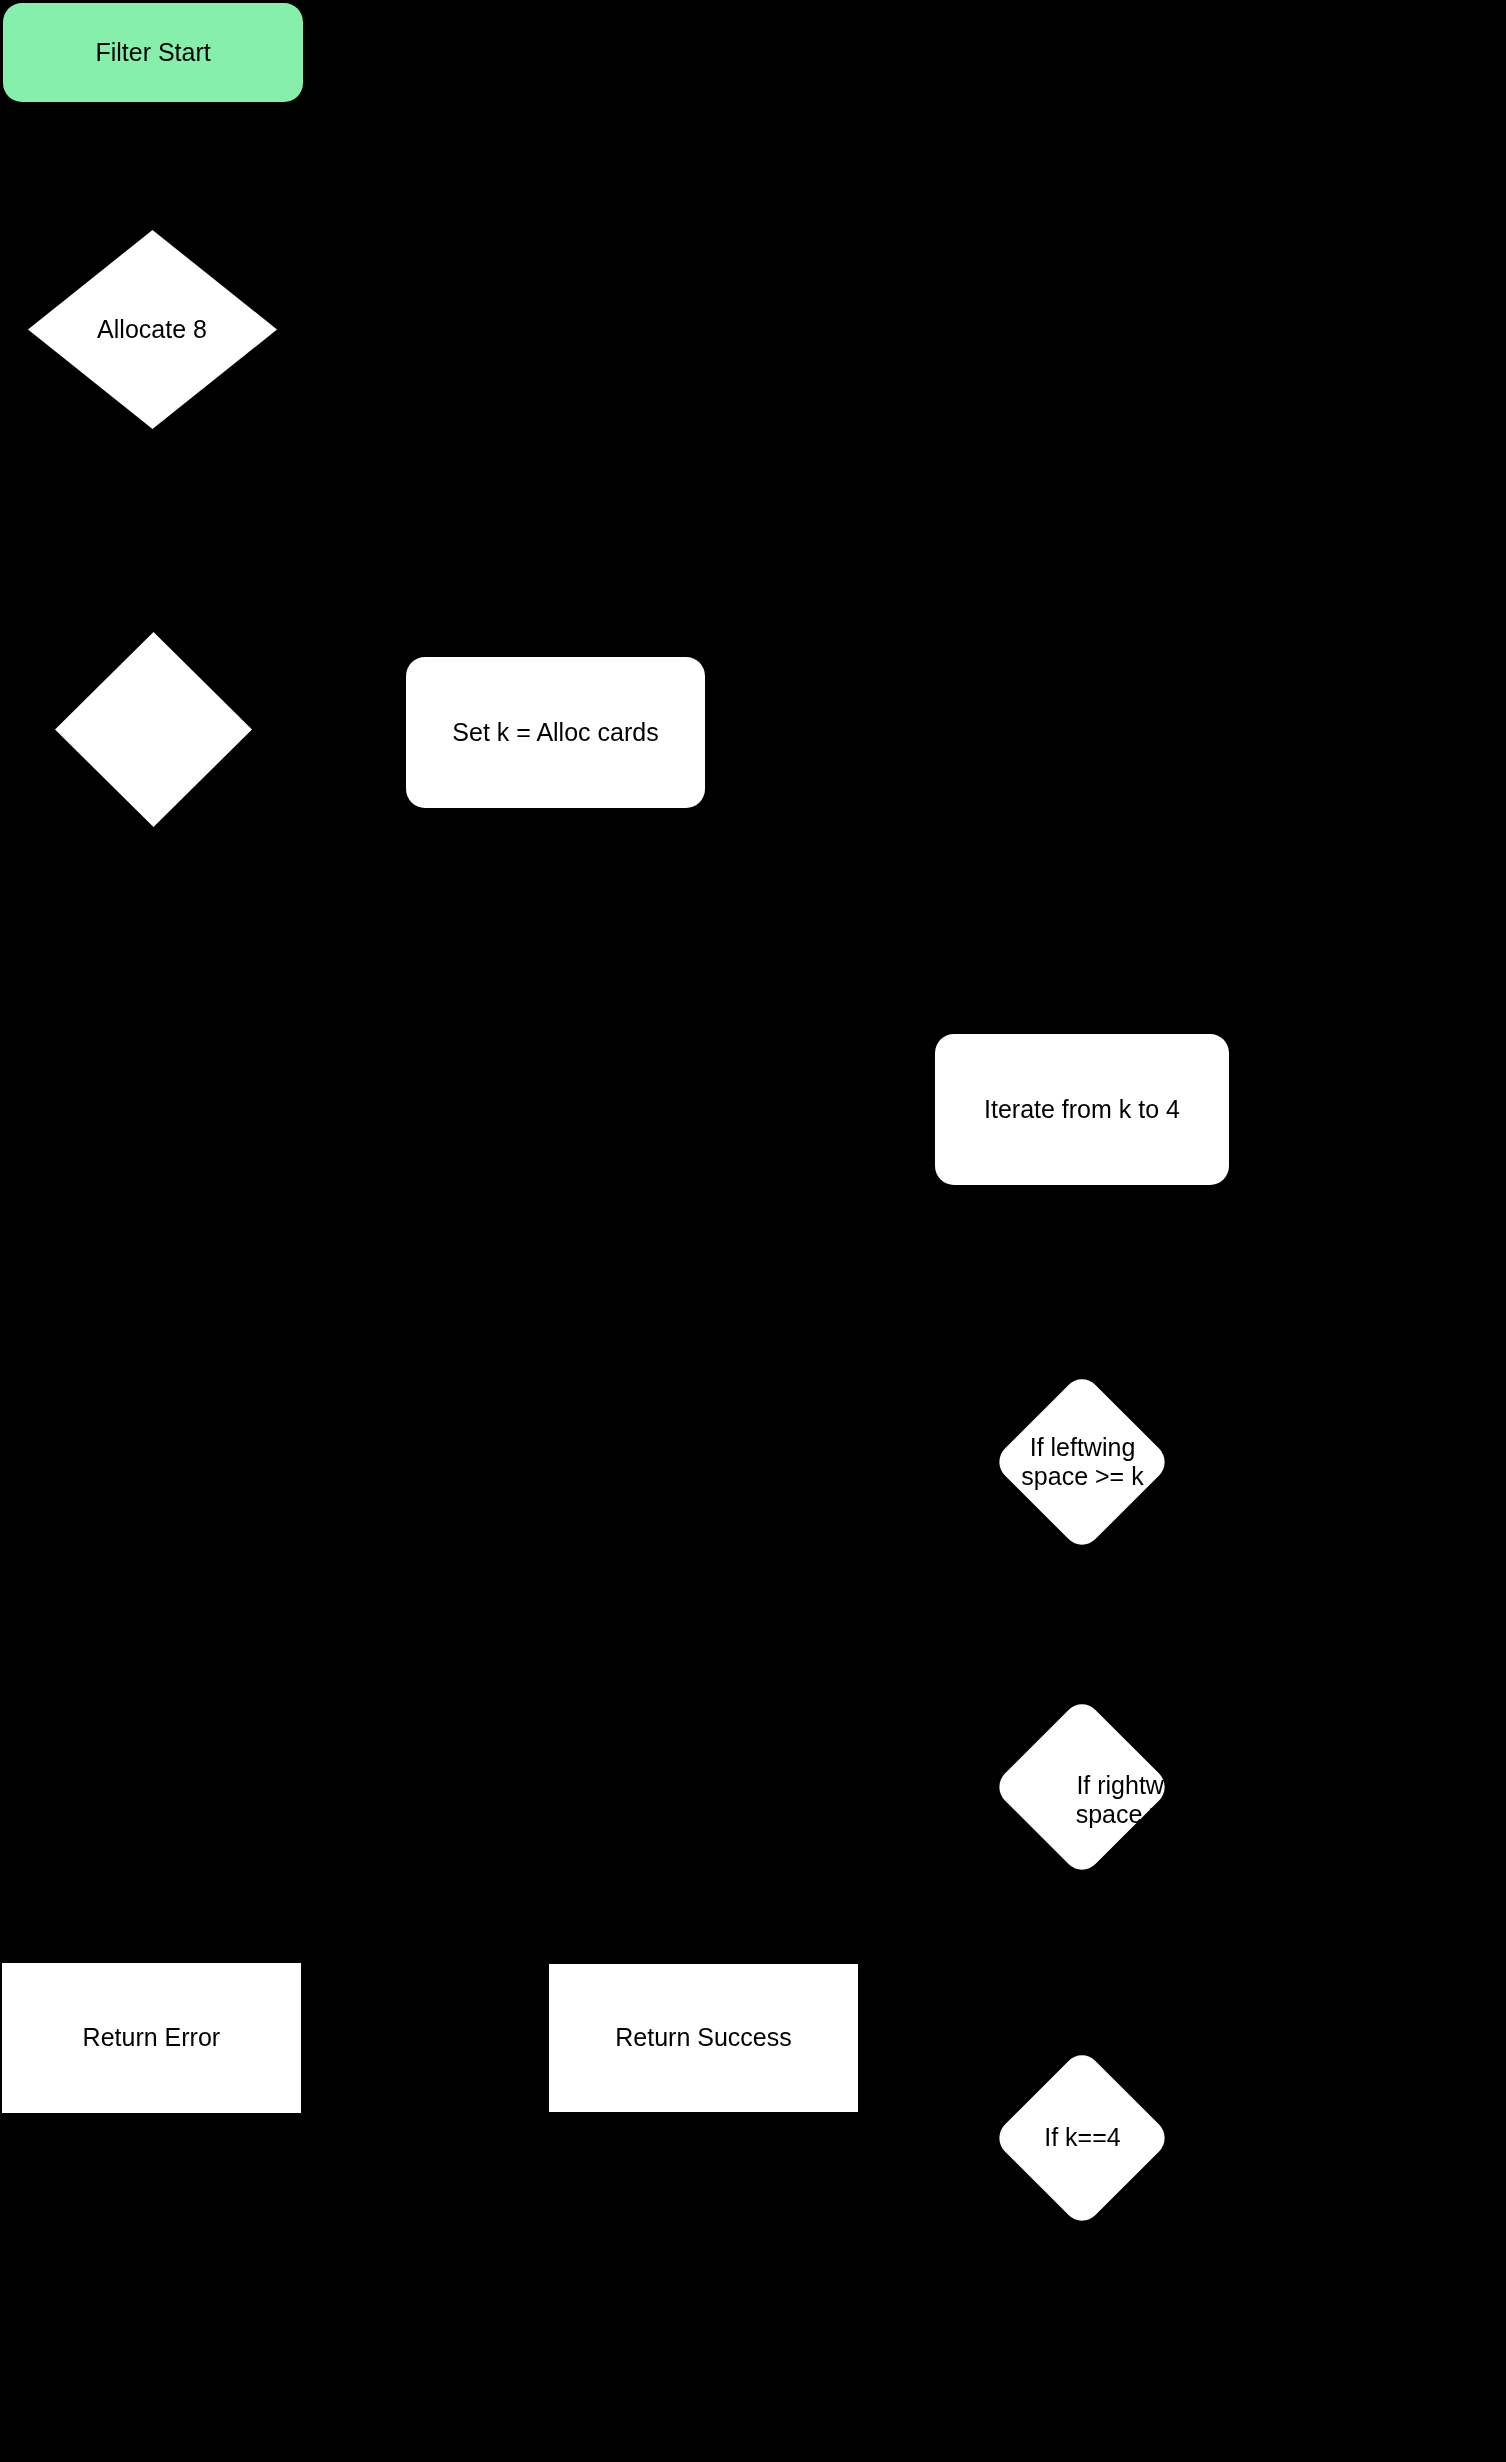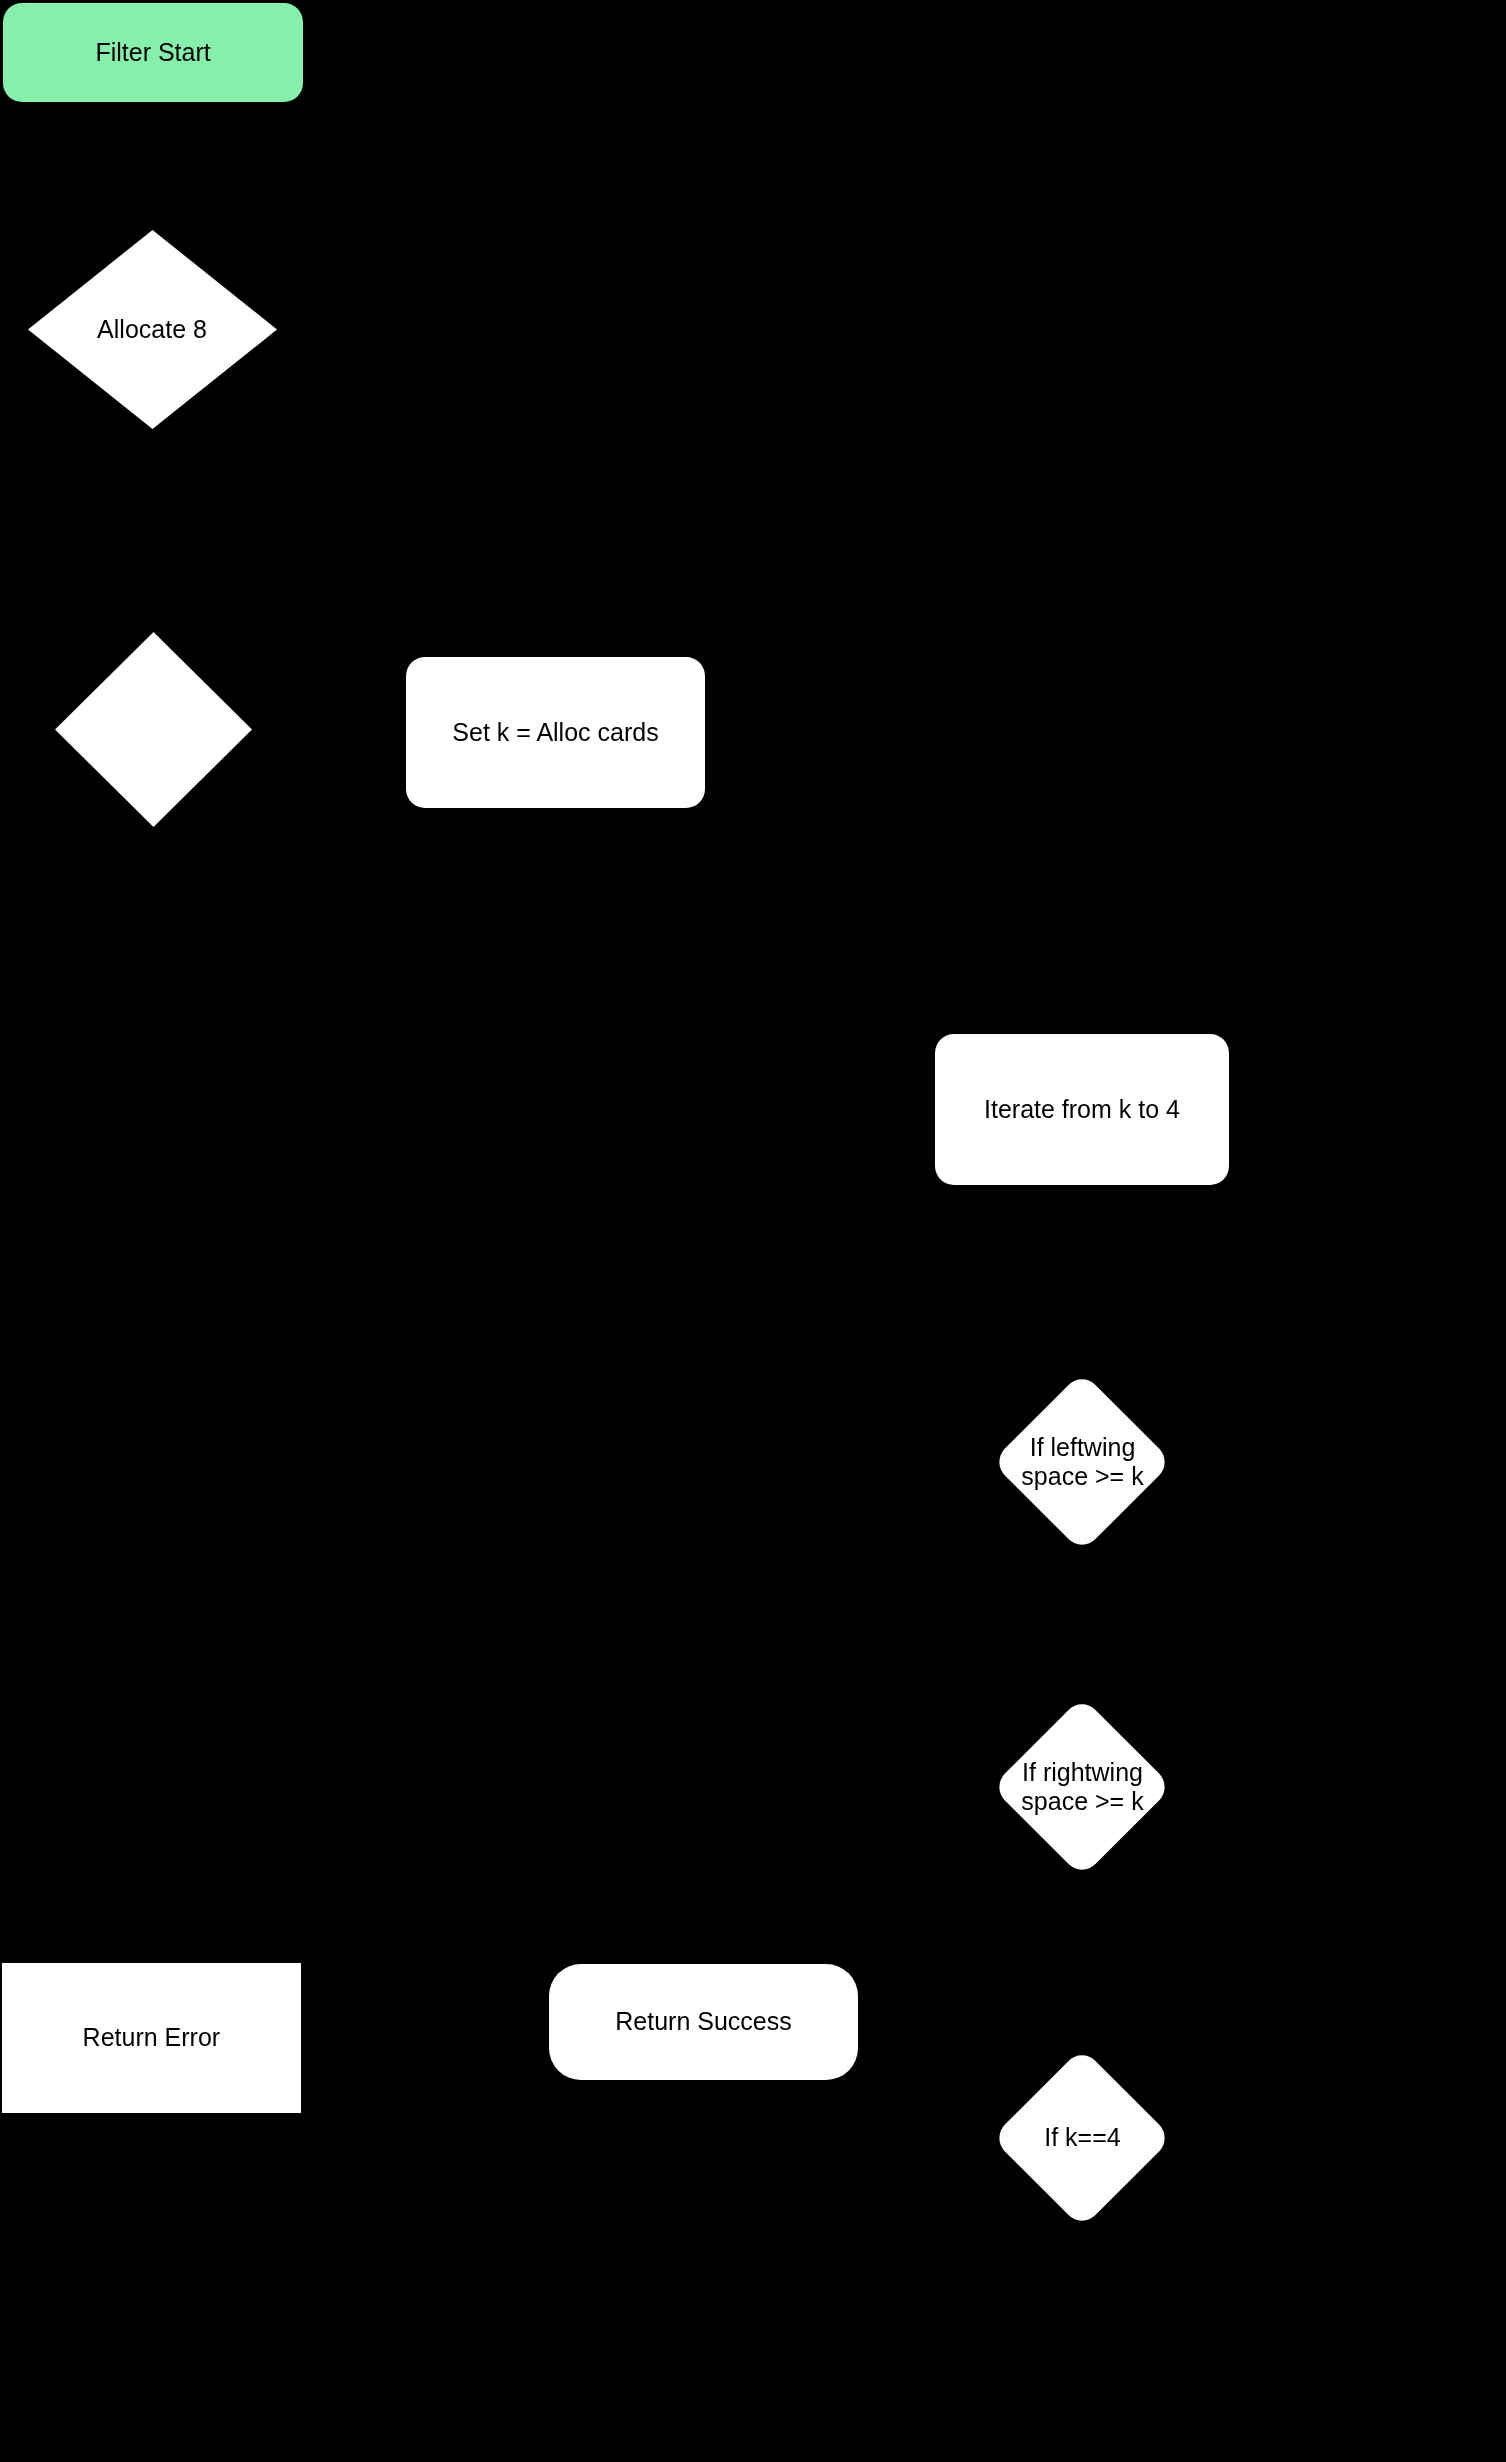--- a/index.html
+++ b/index.html
@@ -89,29 +89,29 @@
     </div>
     <div class="diamond-round-wrap" style="left: 992px; top: 1370px; width: 180px; height: 184px;">
       <div class="diamond-round-shape" style="width: 128px; height: 128px; left: 26.4px; top: 28px; background: rgb(255, 255, 255);"></div>
       <div class="label-overlay" style="left: -25px; top: 0px; width: 231px; height: 184px;">
         <span class="node-label" style="font-size: 25px; color: rgb(0, 0, 0);">If leftwing
 space &gt;= k</span>
       </div>
     </div>
     <div class="diamond-round-wrap" style="left: 992px; top: 1695px; width: 180px; height: 184px;">
       <div class="diamond-round-shape" style="width: 128px; height: 128px; left: 26.4px; top: 28px; background: rgb(255, 255, 255);"></div>
-      <div class="label-overlay" style="left: -25px; top: 0px; width: 231px; height: 184px;">
+      <div class="label-overlay" style="left: -25px; top: 13px; width: 231px; height: 184px; justify-content: flex-end;">
         <span class="node-label" style="font-size: 25px; color: rgb(0, 0, 0);">If rightwing
 space &gt;= k</span>
       </div>
     </div>
     <div class="node rect-sharp" style="left: 1.9px; top: 1963px; width: 299px; height: 150px; background: rgb(255, 255, 255);">
       <span class="node-label" style="font-size: 25px; color: rgb(0, 0, 0);">Return Error</span>
     </div>
-    <div class="node rect-sharp" style="left: 549px; top: 1964px; width: 309px; height: 116px; background: rgb(255, 255, 255); border-radius: 32px;">
+    <div class="node rect-sharp" style="left: 549px; top: 1964px; width: 309px; height: 148px; background: rgb(255, 255, 255);">
       <span class="node-label" style="font-size: 25px; color: rgb(0, 0, 0);">Return Success</span>
     </div>
     <div class="diamond-round-wrap" style="left: 992px; top: 2047px; width: 180px; height: 182px;">
       <div class="diamond-round-shape" style="width: 128px; height: 128px; left: 26.4px; top: 27px; background: rgb(255, 255, 255);"></div>
       <div class="label-overlay" style="left: -25px; top: 0px; width: 231px; height: 182px;">
         <span class="node-label" style="font-size: 25px; color: rgb(0, 0, 0);">If k==4</span>
       </div>
     </div>
   </div>
 

